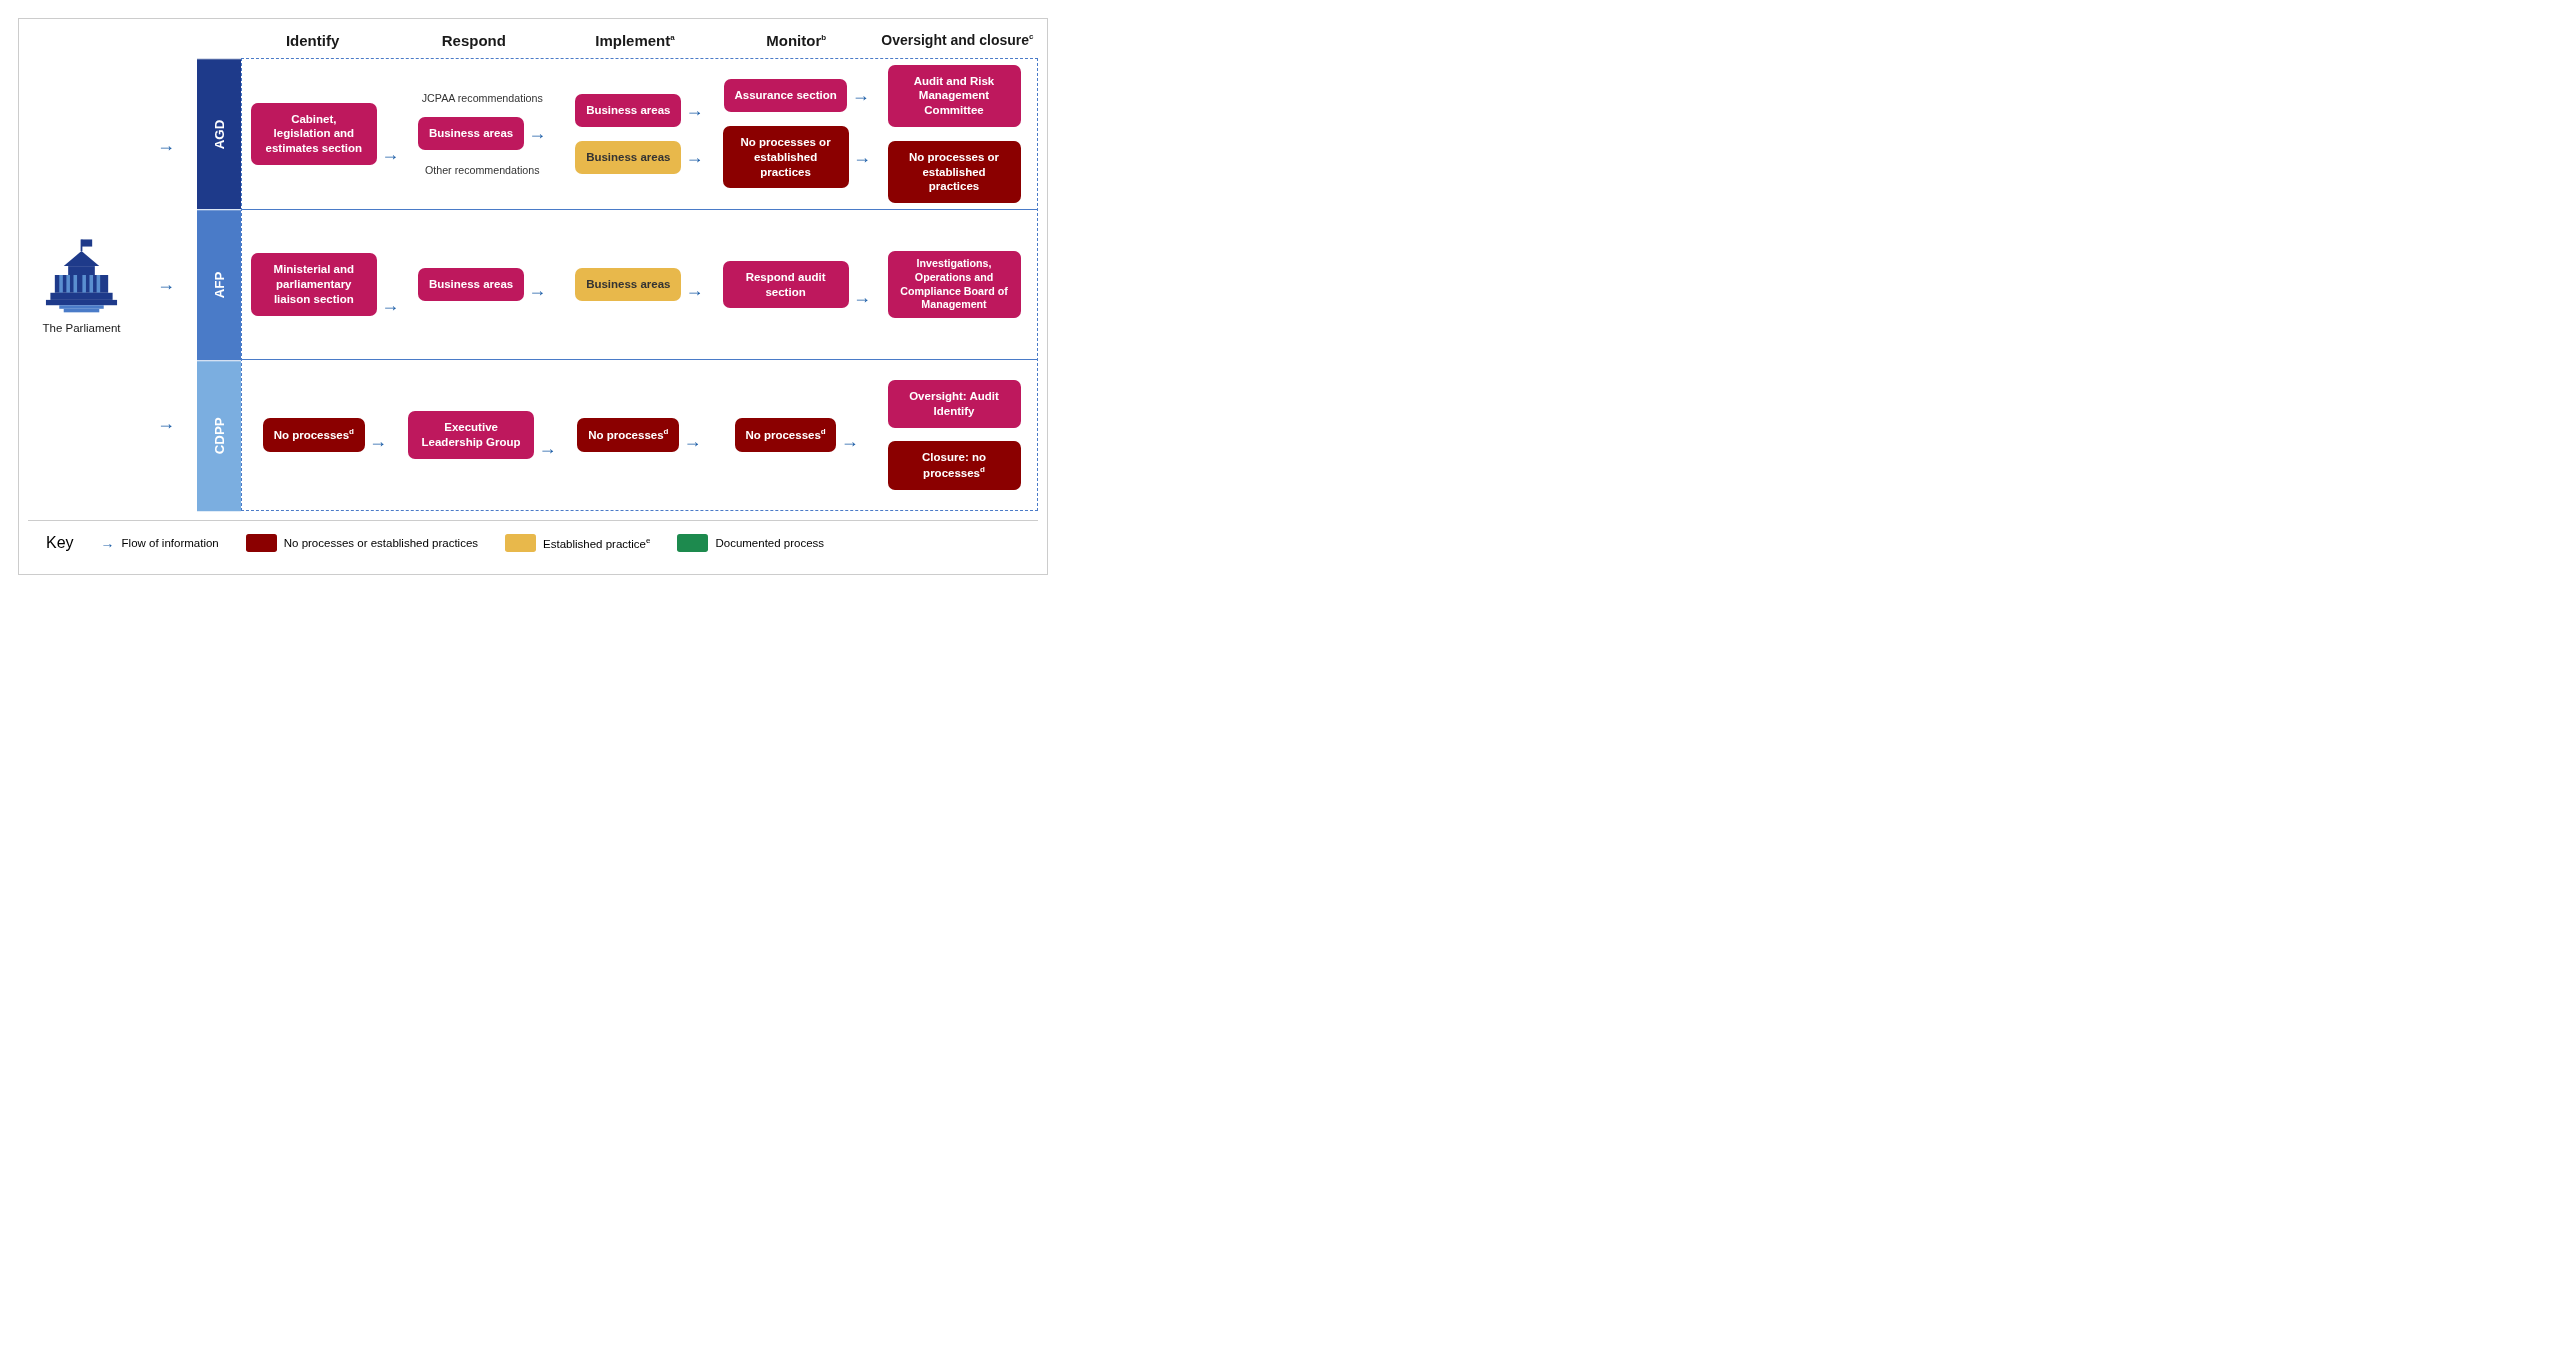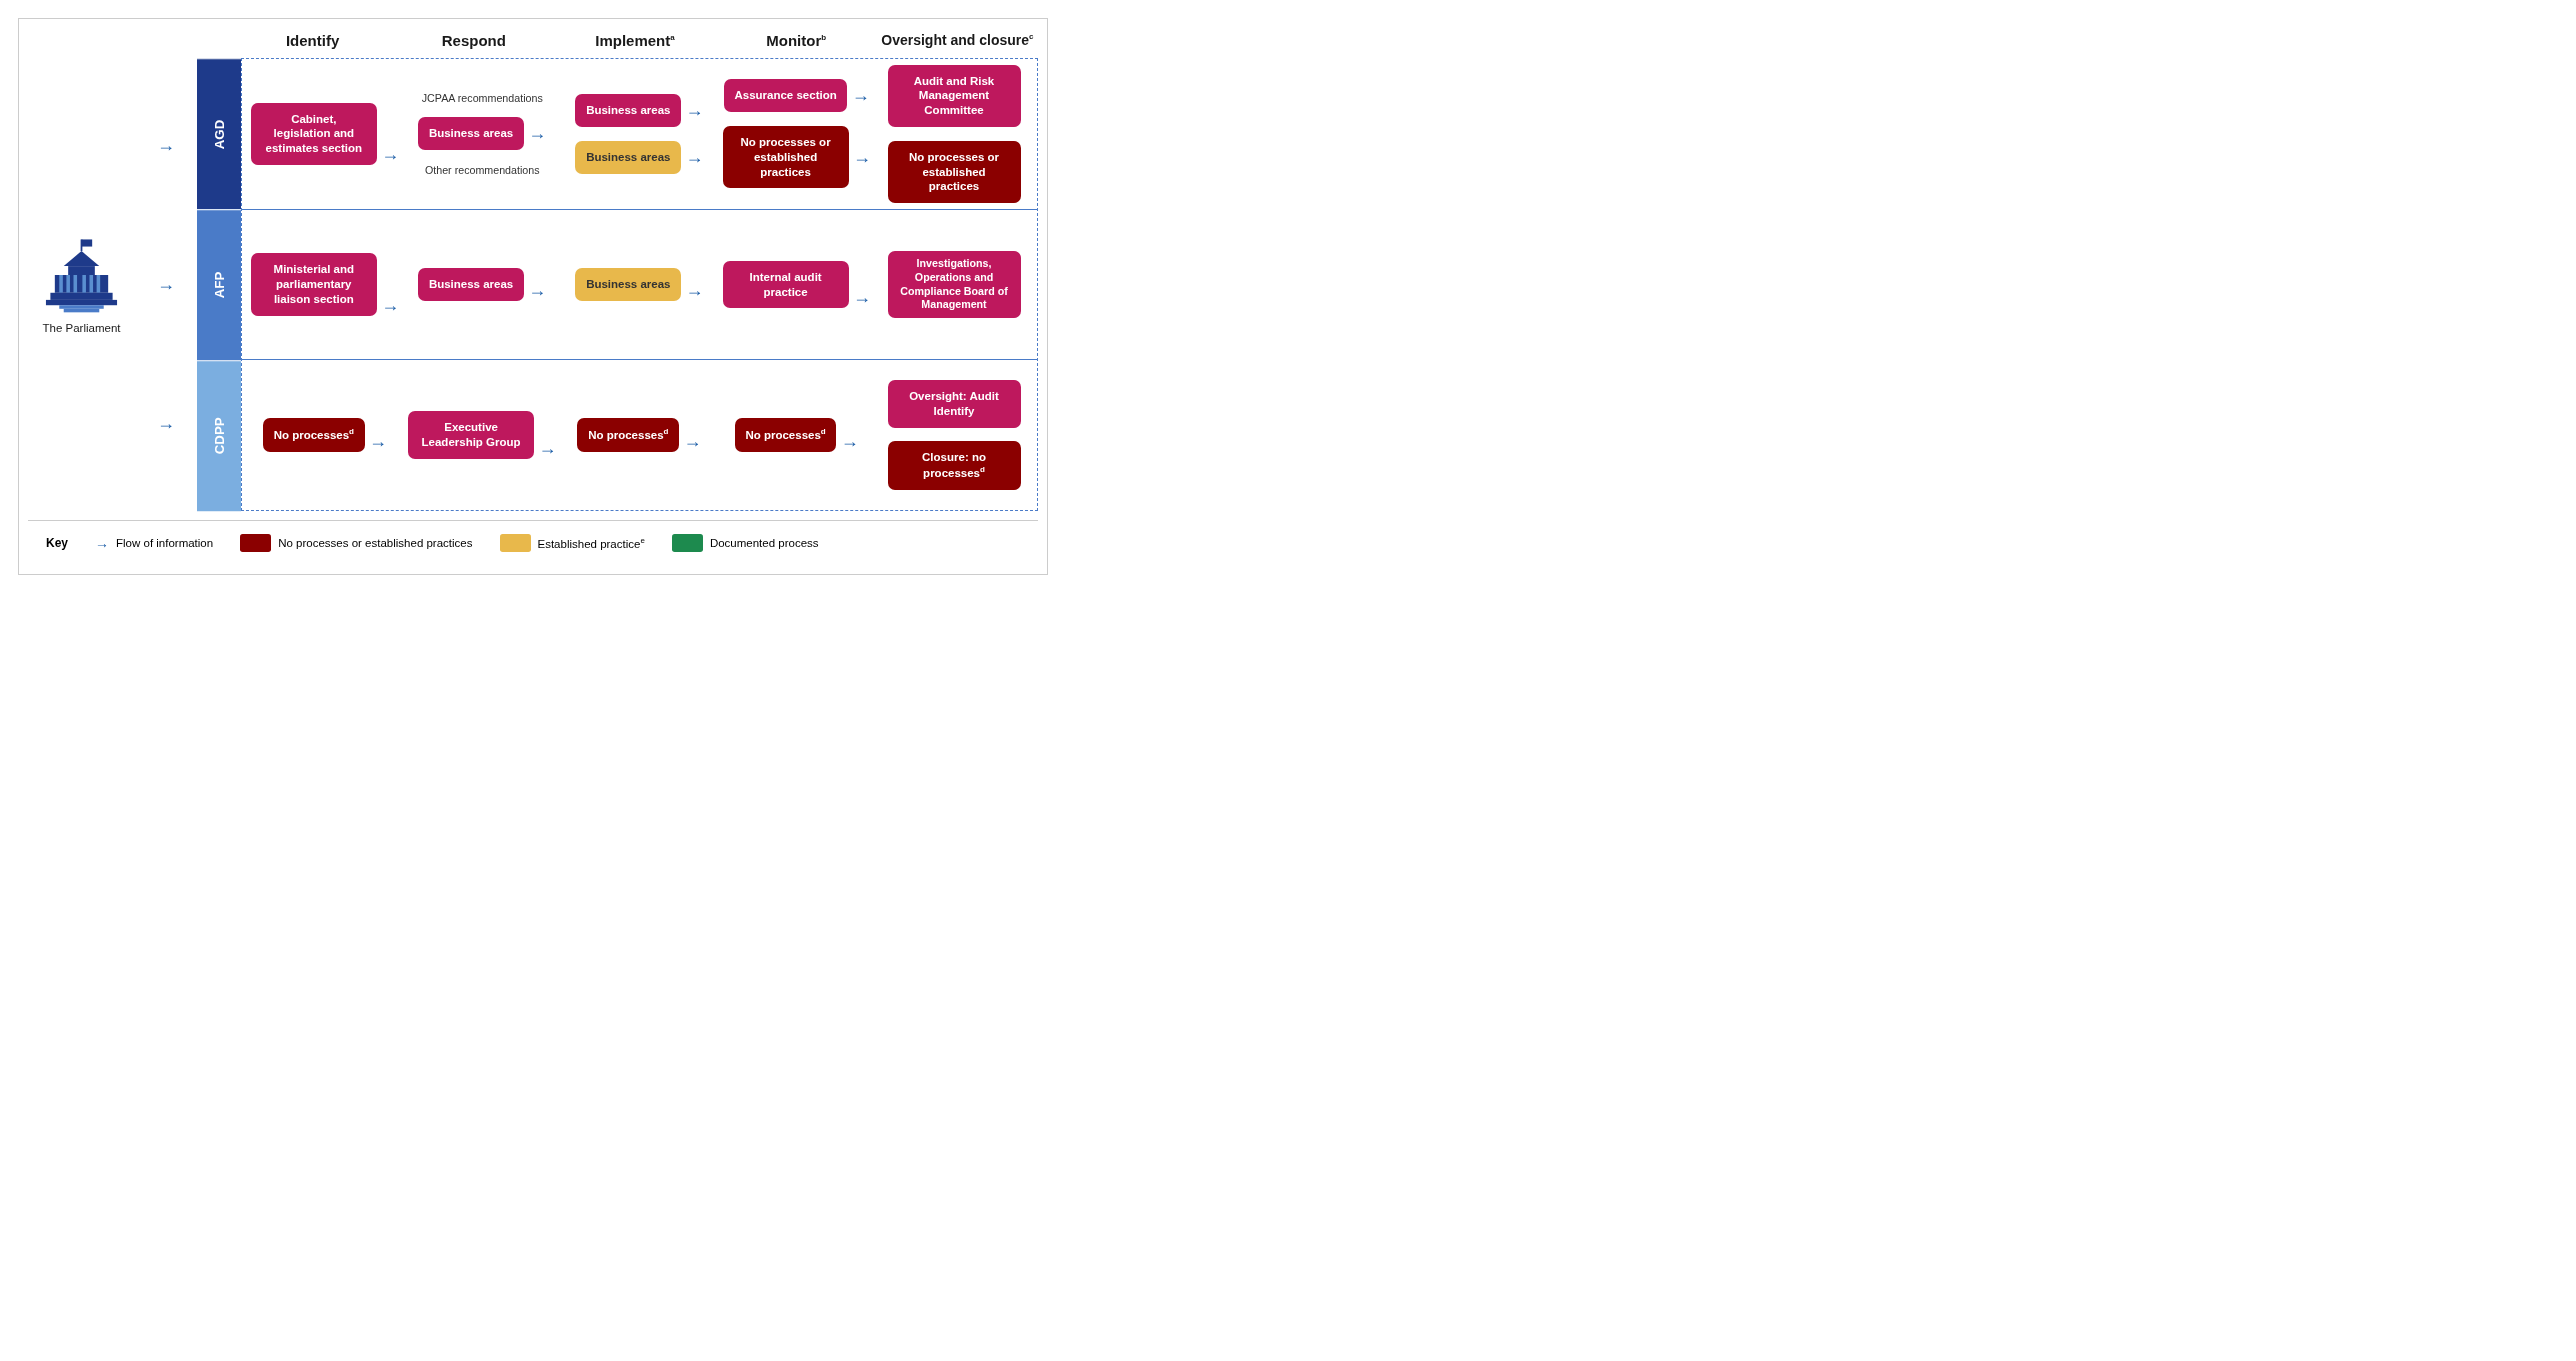--- a/index.html
+++ b/index.html
@@ -176,22 +176,22 @@
       display: flex;
       align-items: center;
       gap: 27px;
       padding: 13.3px 18px;
       margin-top: 9px;
       border-top: 0.9px solid #ccc;
       font-size: 11.5px;
     }
 
     .key-label {
-      font-weight: bold;
-      font-size: 12px;
+      font-weight: normal;
+      font-size: 16px;
     }
 
     .key-item {
       display: flex;
       align-items: center;
       gap: 7px;
     }
 
     .key-arrow {
       color: #1e5fa8;
@@ -419,21 +419,21 @@
 
         <div class="content-cell">
           <div class="cell-with-arrow">
             <div class="box box-yellow">Business areas</div>
             <span class="h-arrow"></span>
           </div>
         </div>
 
         <div class="content-cell">
           <div class="cell-with-arrow">
-            <div class="box box-green">Internal audit practice</div>
+            <div class="box box-green">Respond audit section</div>
             <span class="h-arrow"></span>
           </div>
         </div>
 
         <div class="content-cell">
           <div class="box box-green investigate-box">Investigations, Operations and Compliance Board of Management</div>
         </div>
       </div>
 
       <div class="content-row">

